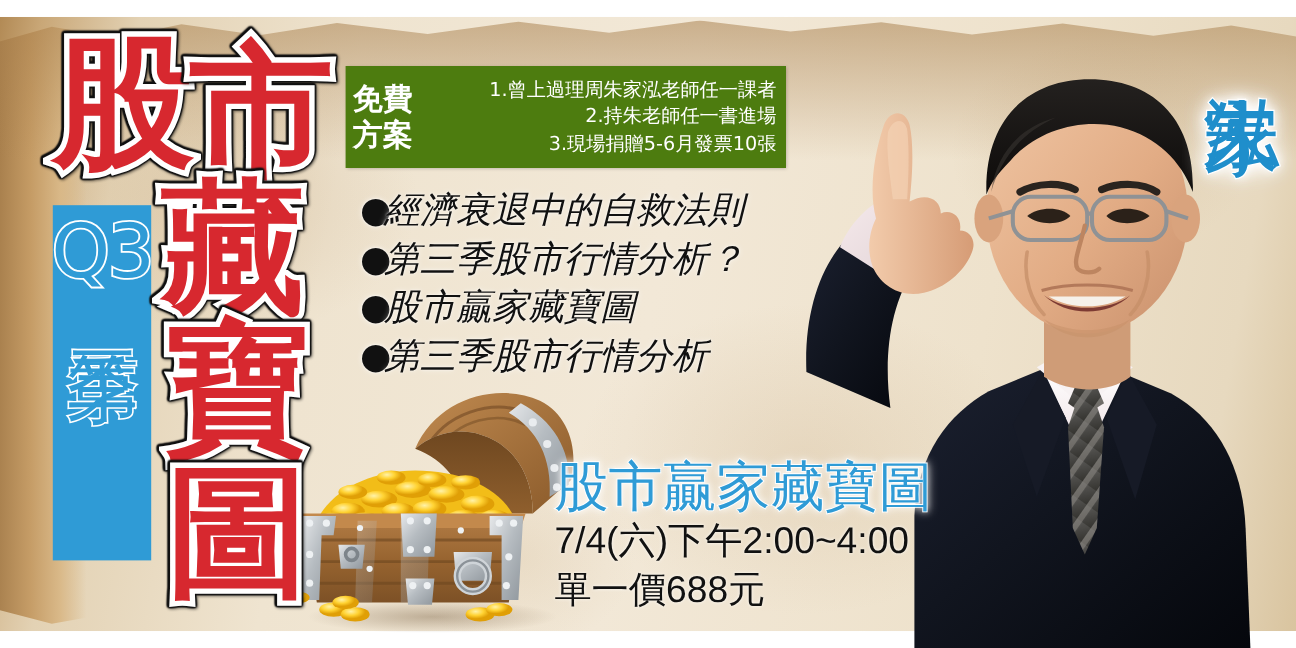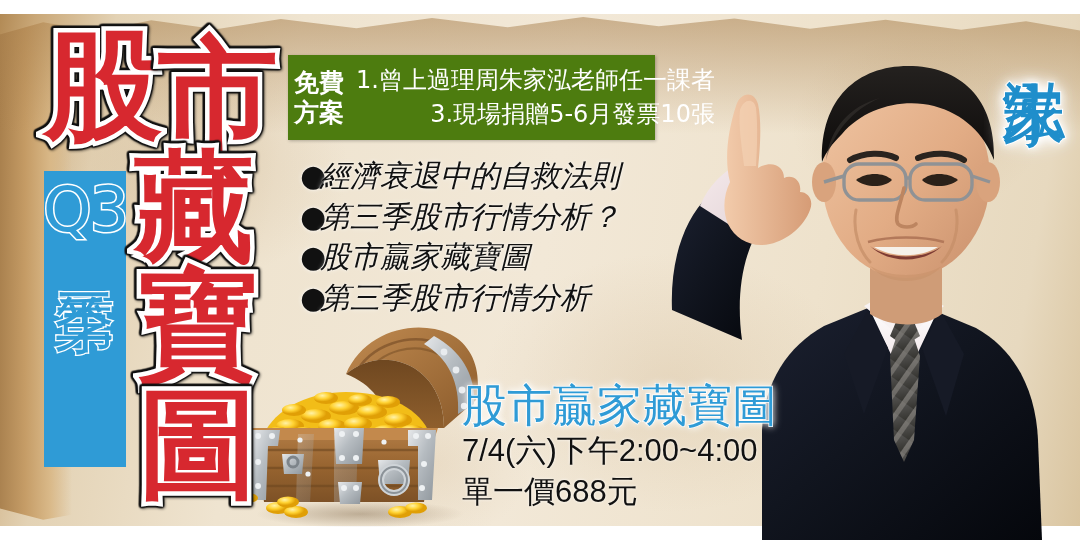--- a/index.html
+++ b/index.html
@@ -141,21 +141,21 @@
   .free-label{
     color:#ffffff;
     font-family:"DejaVu Sans","Liberation Sans",sans-serif;
     font-size:25px;font-weight:bold;line-height:1.18;
     width:62px;flex:0 0 62px;text-align:left;
   }
   .free-items{
     flex:1;text-align:right;
     color:#ffffff;
     font-family:"DejaVu Sans","Liberation Sans",sans-serif;
-    font-size:24px;line-height:1.38;
+    font-size:16px;line-height:1.38;
   }
   .free-items div{white-space:nowrap;}
 
   
   .bullets{
     position:absolute;
     left:300px; top:158px;
     z-index:26;
     color:#111111;
     font-family:"DejaVu Sans","Liberation Sans",sans-serif;
@@ -355,20 +355,21 @@
     <div class="q3-season">第三季</div>
   </div>
 
   <div class="free-box">
     <div class="free-label">
       <div>免費</div>
       <div>方案</div>
     </div>
     <div class="free-items">
       <div>1.曾上過理周朱家泓老師任一課者</div>
+      <div>2.持朱老師任一書進場</div>
       <div>3.現場捐贈5-6月發票10張</div>
     </div>
   </div>
 
   <div class="bullets">
     <ul>
       <li><span class="bullet-dot">●</span><span>經濟衰退中的自救法則</span></li>
       <li><span class="bullet-dot">●</span><span>第三季股市行情分析？</span></li>
       <li><span class="bullet-dot">●</span><span>股市贏家藏寶圖</span></li>
       <li><span class="bullet-dot">●</span><span>第三季股市行情分析</span></li>

